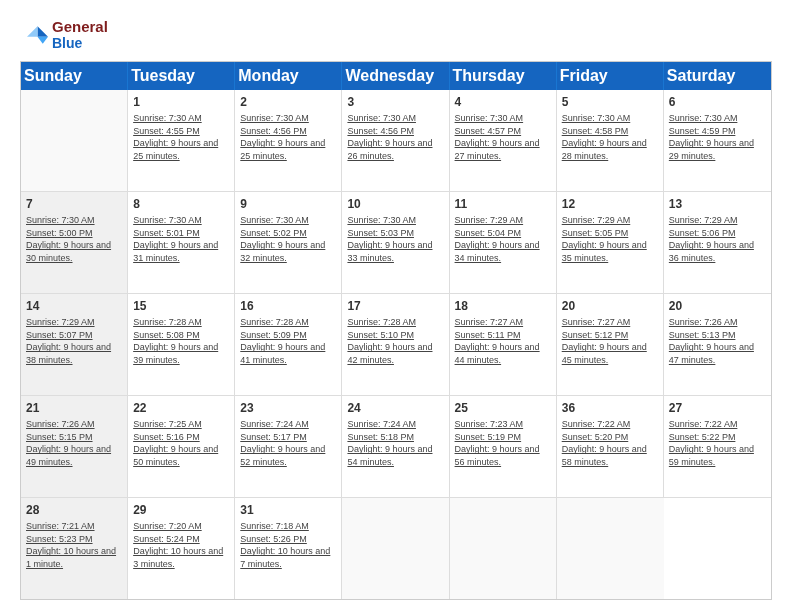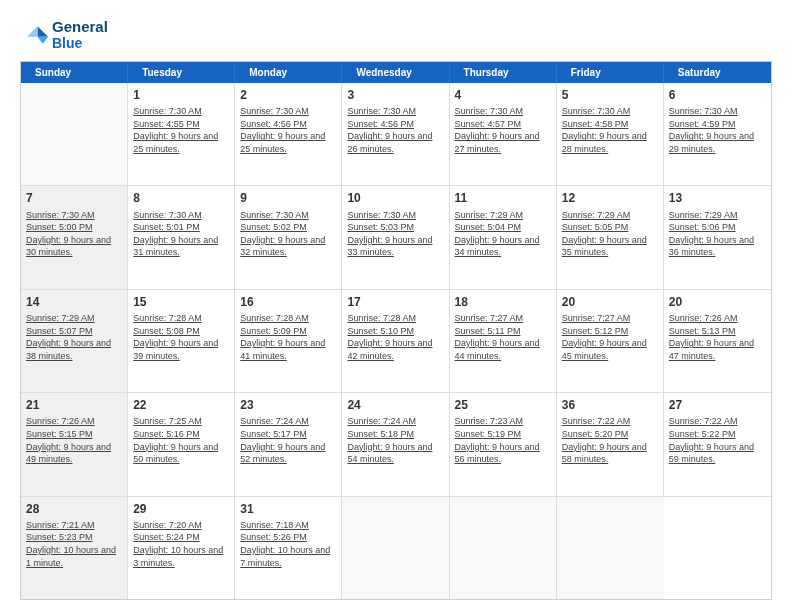--- a/index.html
+++ b/index.html
@@ -51,23 +51,23 @@
       flex-direction: column;
       border: 1px solid #ccc;
     }
     .cal-header {
       display: grid;
       grid-template-columns: repeat(7, 1fr);
       background: #1565c0;
     }
     .cal-header-cell {
       color: #fff;
-      font-size: 10px;
+      font-size: 16px;
       font-weight: bold;
-      padding: 5px 14px;
+      padding: 5px 3px;
       text-align: left;
       border-right: 1px solid #1976d2;
     }
     .cal-header-cell:last-child { border-right: none; }
     .cal-body {
       flex: 1;
       display: flex;
       flex-direction: column;
     }
     .cal-row {
@@ -106,21 +106,21 @@
 
 <div class="page">
   <div class="header">
     <div class="logo">
       <svg class="logo-icon" viewBox="0 0 32 32">
         <polygon points="20,6 32,18 20,18" fill="#1565c0"></polygon>
         <polygon points="20,18 32,18 26,26" fill="#42a5f5"></polygon>
         <polygon points="8,18 20,6 20,18" fill="#90caf9"></polygon>
       </svg>
       <div>
-        <div style="font-size:15px;font-weight:bold;color:#0c4a6e;">General</div>
+        <div style="font-size:15px;font-weight:bold;color:#7f1d1d;">General</div>
         <div style="font-size:14px;font-weight:bold;color:#1565c0;">Blue</div>
       </div>
     </div>
     <div class="title-block">
       <div class="month-title"></div>
       <div class="location"></div>
     </div>
   </div>
 
   <div class="calendar">

